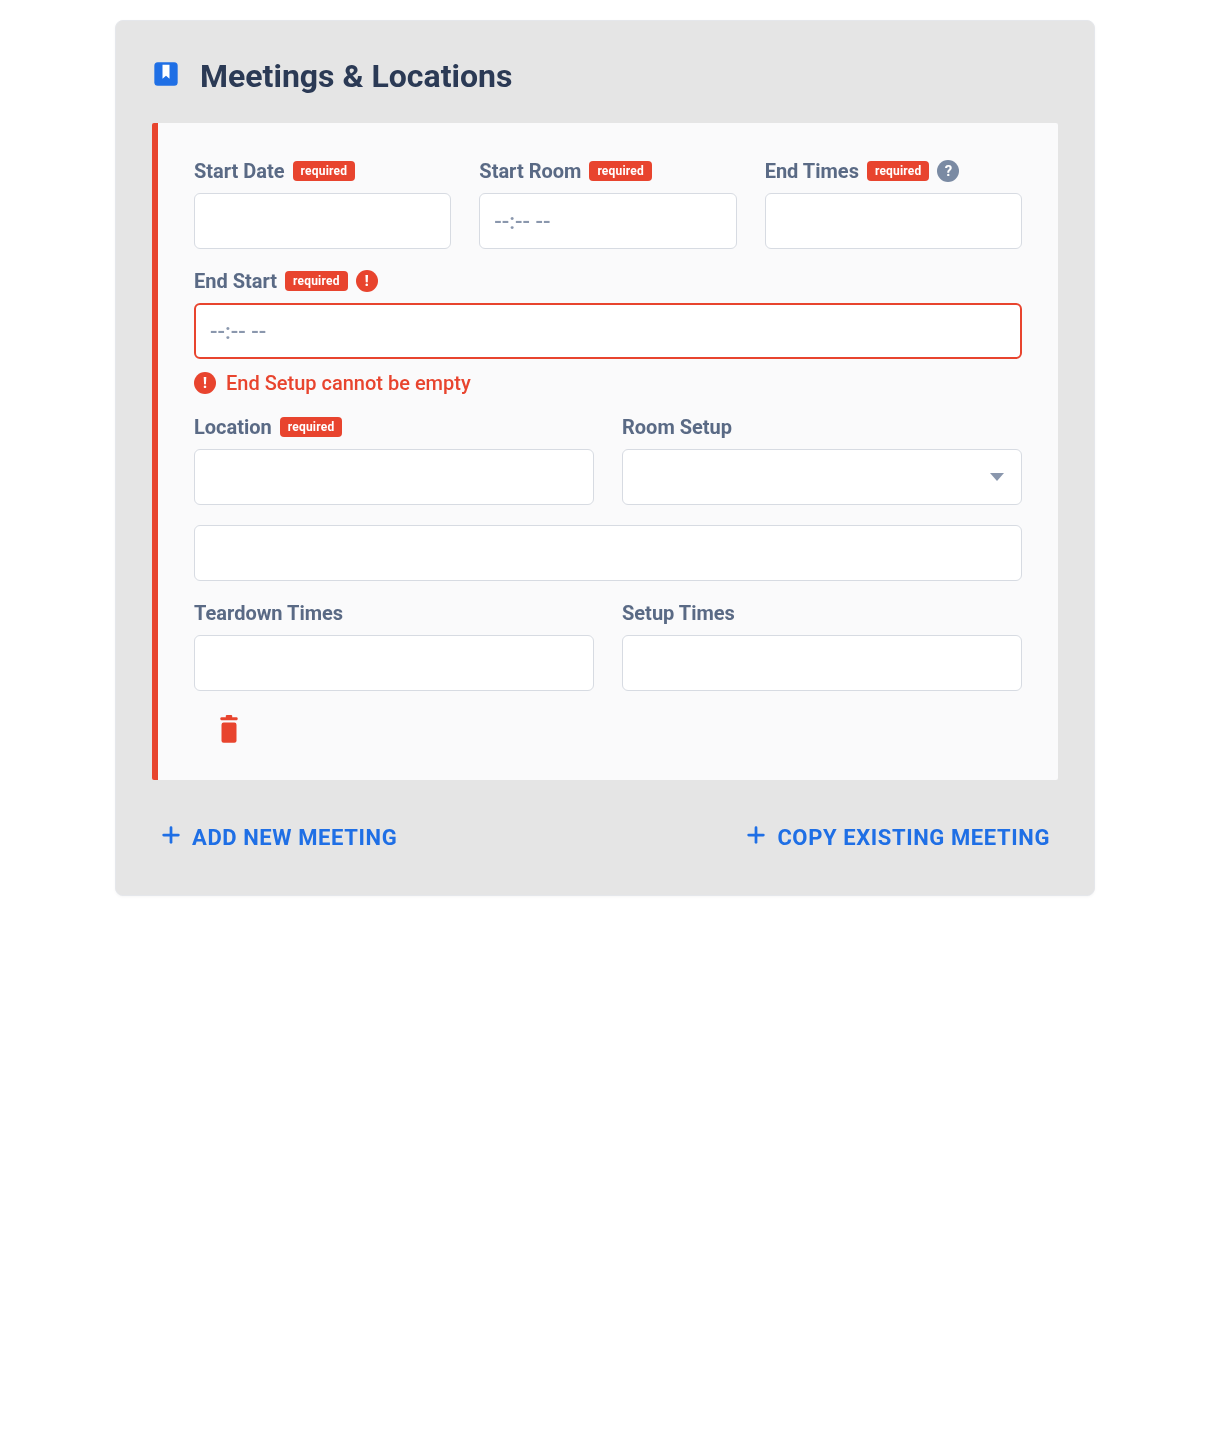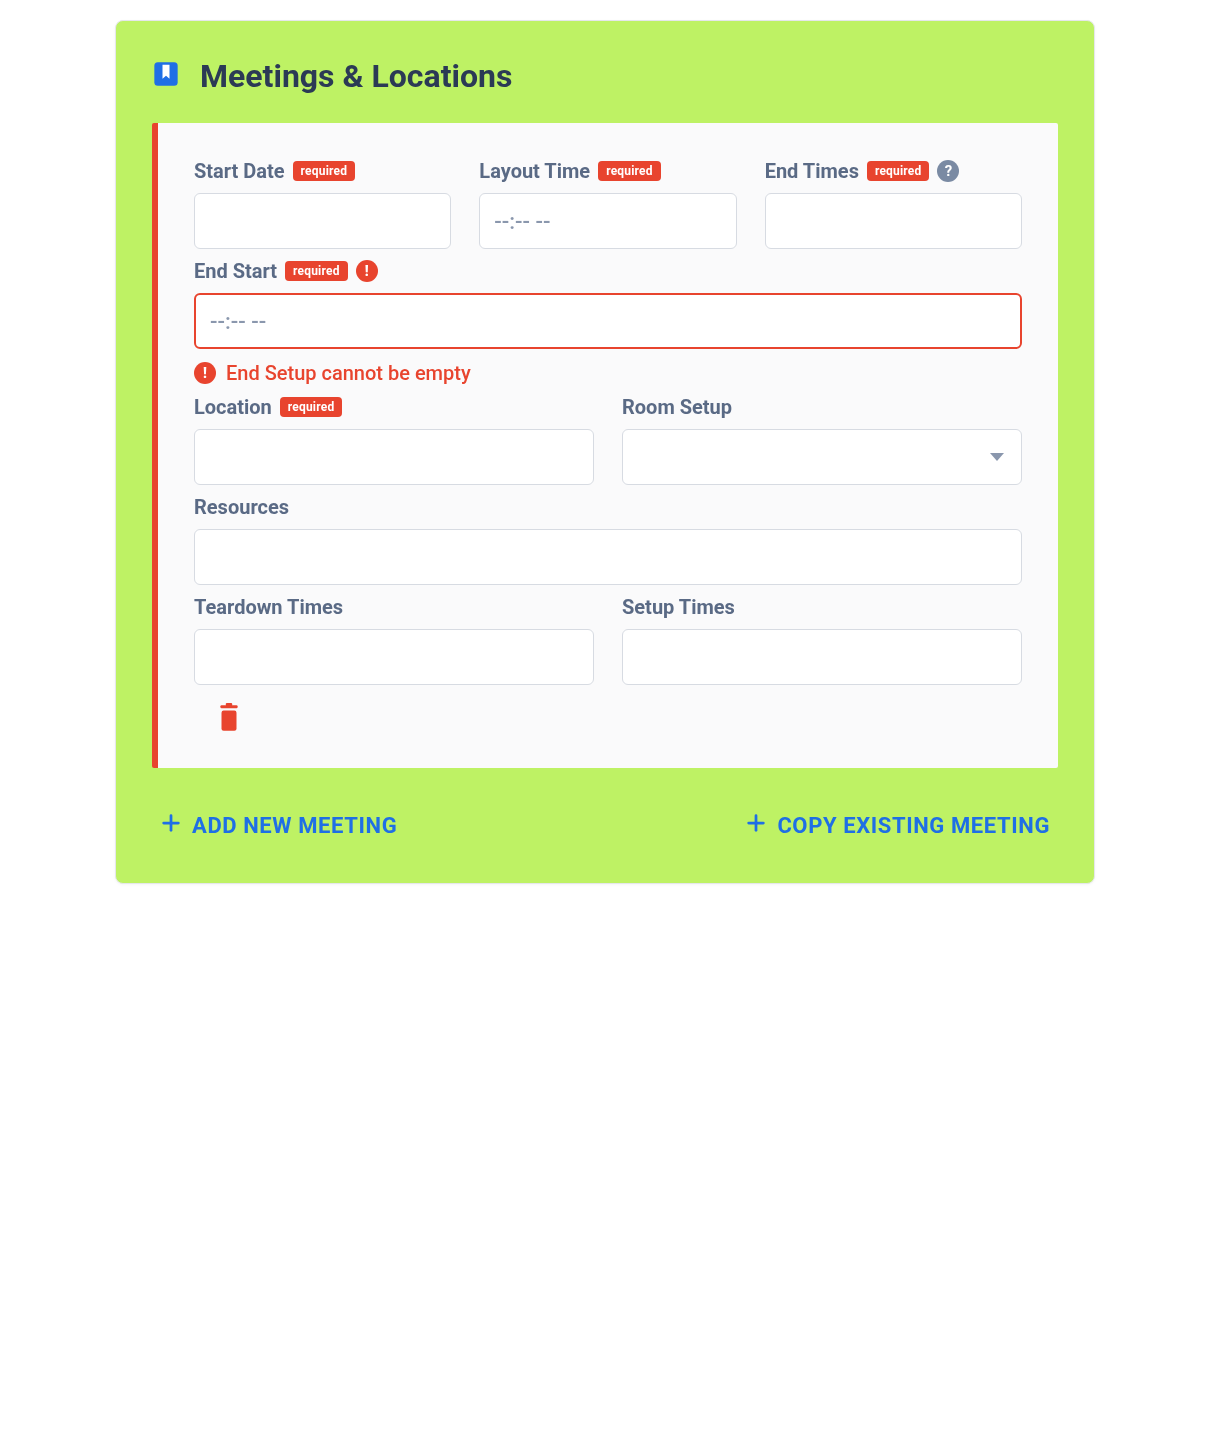--- a/index.html
+++ b/index.html
@@ -5,21 +5,21 @@
   * { box-sizing: border-box; margin: 0; padding: 0; }
   body {
     font-family: -apple-system, BlinkMacSystemFont, "Segoe UI", Roboto, "Helvetica Neue", Arial, sans-serif;
     background: #fff;
     padding: 20px;
     color: #334155;
   }
   .card {
     max-width: 980px;
     margin: 0 auto;
-    background: #bef264;
+    background: #e5e5e5;
     border: 1px solid #e5e7eb;
     border-radius: 8px;
     box-shadow: 0 1px 3px rgba(0,0,0,0.04);
     padding: 36px 36px 44px 36px;
   }
   .card-header {
     display: flex;
     align-items: center;
     gap: 20px;
     margin-bottom: 28px;
@@ -34,21 +34,21 @@
     border-left: 6px solid #e8442e;
     background: #fafafb;
     padding: 36px 36px 28px 36px;
     border-radius: 2px;
     margin-bottom: 44px;
   }
   .row {
     display: flex;
     gap: 28px;
     flex-wrap: wrap;
-    margin-bottom: 10px;
+    margin-bottom: 20px;
   }
   .field { flex: 1 1 0; min-width: 220px; }
   .field.full { flex-basis: 100%; }
   .label-row {
     display: flex;
     align-items: center;
     gap: 8px;
     margin-bottom: 10px;
   }
   .label {
@@ -177,21 +177,21 @@
       <div class="field">
         <div class="label-row">
           <span class="label">Start Date</span>
           <span class="badge-required">required</span>
         </div>
         <input class="input" type="text" value="" style="">
       </div>
 
       <div class="field">
         <div class="label-row">
-          <span class="label">Layout Time</span>
+          <span class="label">Start Room</span>
           <span class="badge-required">required</span>
         </div>
         <input class="input" type="text" placeholder="--:-- --" style="">
       </div>
 
       <div class="field">
         <div class="label-row">
           <span class="label">End Times</span>
           <span class="badge-required">required</span>
           <span class="help-circle">?</span>
@@ -230,23 +230,20 @@
         </div>
         <div class="select-wrap">
           <input class="input" type="text" readonly="" value="" style="">
           <span class="caret"></span>
         </div>
       </div>
     </div>
 
     <div class="row">
       <div class="field full">
-        <div class="label-row">
-          <span class="label">Resources</span>
-        </div>
         <input class="input" type="text" value="" style="">
       </div>
     </div>
 
     <div class="row">
       <div class="field">
         <div class="label-row">
           <span class="label">Teardown Times</span>
         </div>
         <input class="input" type="text" value="" style="">

